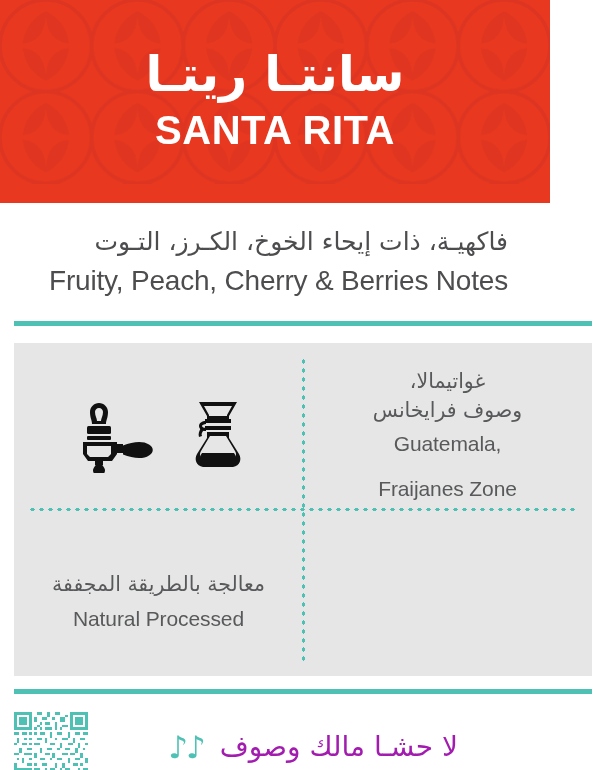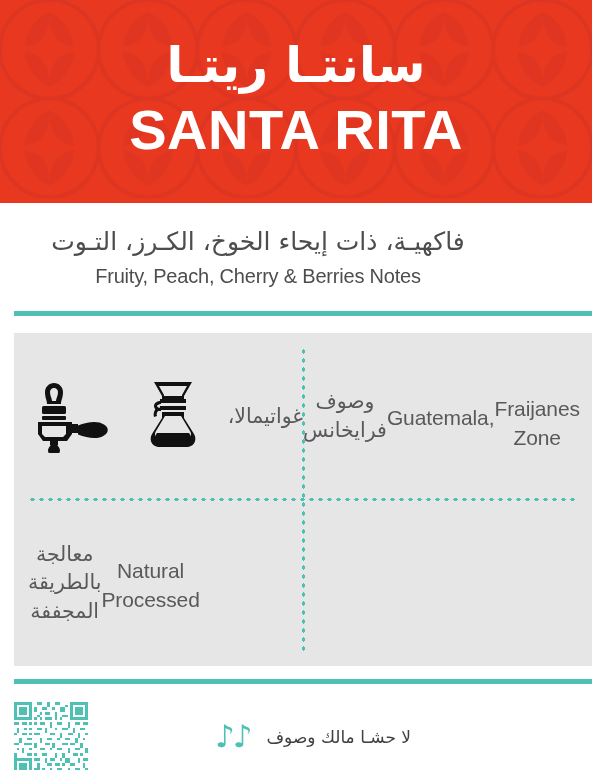--- a/index.html
+++ b/index.html
@@ -13,21 +13,21 @@
 
   .label-card {
     position:relative;
     width:606px; height:770px;
     background:#ffffff;
   }
 
   
   .header {
     position:relative;
-    width:592px; height:203px;
+    width:550px; height:203px;
     background:#E8381F;
     overflow:hidden;
     display:flex;
     flex-direction:column;
     align-items:center;
     justify-content:center;
   }
   .header-pattern {
     position:absolute;
     top:0; left:0; right:0; bottom:0;
@@ -45,45 +45,45 @@
     color:#ffffff;
     font-size:49px;
     line-height:1.22;
     font-weight:700;
     direction:rtl;
     letter-spacing:1px;
     font-family:"DejaVu Sans", sans-serif;
   }
   .title-en {
     color:#ffffff;
-    font-size:56px;
+    font-size:40px;
     line-height:1.16;
     font-weight:700;
     letter-spacing:0.5px;
     font-family:"Liberation Sans", sans-serif;
     margin-top:2px;
   }
 
   
   .notes {
     width:522px;
     padding:22px 14px 0 8px;
-    text-align:center;
+    text-align:right;
   }
   .notes-ar {
     color:#4D4D4F;
     font-size:25px;
     line-height:1.38;
     direction:rtl;
     font-weight:400;
     font-family:"DejaVu Sans", sans-serif;
   }
   .notes-en {
     color:#4D4D4F;
-    font-size:20px;
+    font-size:28px;
     line-height:1.32;
     font-weight:400;
     font-family:"Liberation Sans", sans-serif;
     margin-top:3px;
     letter-spacing:-0.2px;
   }
 
   
   .rule-teal {
     height:5px;
@@ -102,21 +102,21 @@
   }
   .panel-grid {
     position:absolute;
     inset:0;
     display:grid;
     grid-template-columns:1fr 1fr;
     grid-template-rows:1fr 1fr;
   }
   .cell {
     display:flex;
-    flex-direction:row;
+    flex-direction:column;
     align-items:center;
     justify-content:center;
     padding:24px 14px;
     text-align:center;
   }
 
   
   .divider-v, .divider-h { position:absolute; pointer-events:none; }
   .divider-v {
     left:50%;
@@ -183,22 +183,22 @@
     padding-right:54px;
   }
   .music-note {
     color:#4FC0B4;
     font-size:31px;
     line-height:1;
     letter-spacing:-2px;
     font-family:"DejaVu Sans", sans-serif;
   }
   .footer-ar {
-    color:#404040;
-    font-size:17px;
+    color:#a21caf;
+    font-size:28px;
     line-height:1.3;
     direction:rtl;
     font-family:"DejaVu Sans", sans-serif;
   }
 </style>
 </head>
 <body>
 
 <div class="label-card">
 

